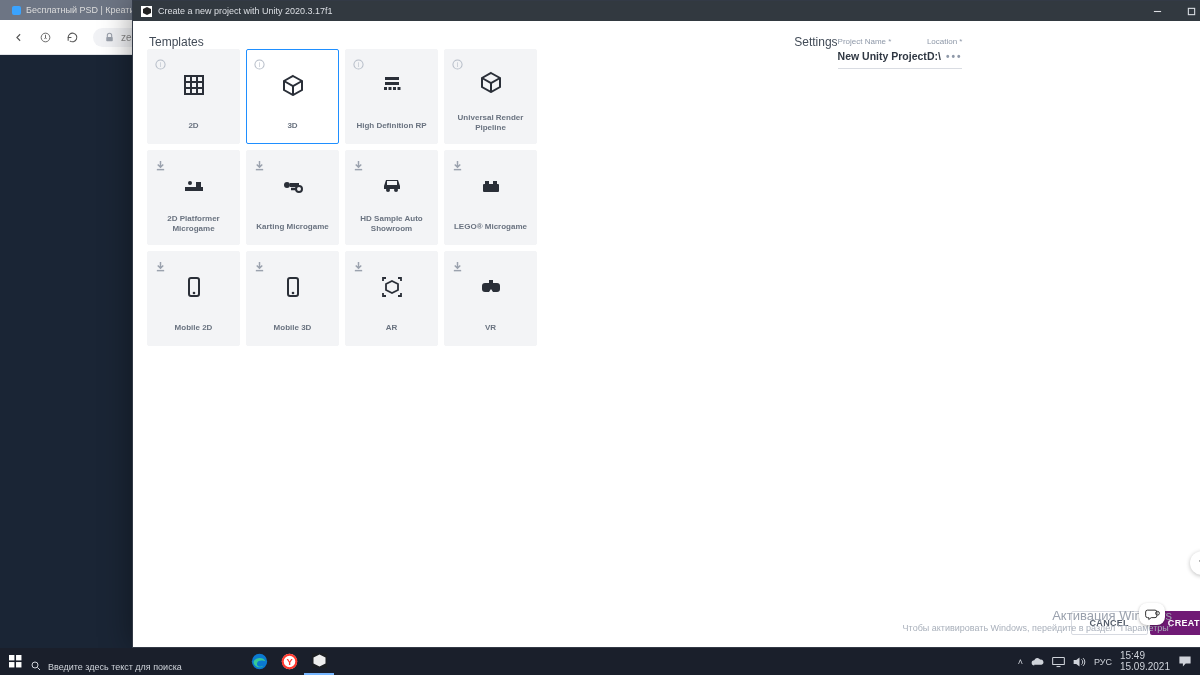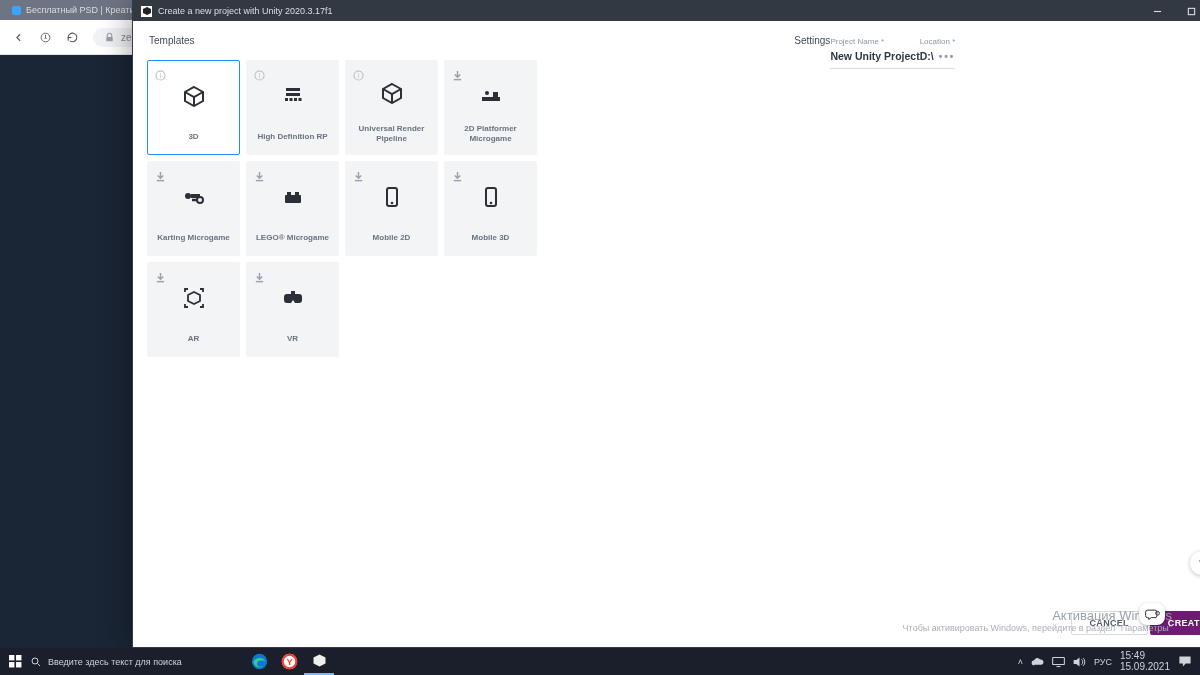--- a/index.html
+++ b/index.html
@@ -47,21 +47,21 @@
 }
 .titlebar .logo { width:11px; height:11px; background:#fff; margin-right:6px; display:flex; align-items:center; justify-content:center;}
 .titlebar .wctrls { margin-left:auto; display:flex; }
 .titlebar .wctrls div { width:34px; height:20px; display:flex; align-items:center; justify-content:center; }
 .titlebar .wctrls svg { width:9px; height:9px; stroke:#dcdfe4; stroke-width:1.2; fill:none;}
 
 .body { flex:1; display:flex; background:#fff; overflow:hidden; }
 .left-panel { flex:1 1 58%; padding:10px 14px 0 14px; overflow:auto; }
 .right-panel { flex:1 1 42%; padding:10px 24px 0 16px; display:flex; }
 
-.heading { font-size:10px; color:#424b57; font-weight:500; margin:4px 0 14px 2px; }
+.heading { font-size:12px; color:#424b57; font-weight:500; margin:4px 0 0 2px; }
 
 .cards-grid { display:grid; grid-template-columns: repeat(4, 93px); gap:6px; }
 .card {
   height: 95px; background:#f3f4f6; border:1px solid #f3f4f6;
   border-radius:2px; display:flex; flex-direction:column; align-items:center;
   position:relative; cursor:pointer;
 }
 .card.selected { background:#ffffff; border:1px solid #1f8fff; }
 .card .corner { position:absolute; top:6px; left:7px; }
 .card .icon-area { flex:1; display:flex; align-items:center; justify-content:center; }
@@ -92,21 +92,21 @@
 .btn-cancel { background:#fff; color:#545d6b; border:1px solid #d7dae1; }
 .btn-create { background:#701a75; color:#fff; }
 
 
 .chat-bubble { position:absolute; right:35px; bottom:50px; width:26px; height:22px; border-radius:8px; background:#fff; box-shadow:0 1px 3px rgba(0,0,0,.3); display:flex; align-items:center; justify-content:center;}
 .chat-bubble svg{width:15px;height:13px;}
 
 
 .taskbar { position:absolute; bottom:0; left:0; right:0; height:27px; background:#1a1f2b; display:flex; align-items:center; color:#cfd3da; font-size:9px; }
 .taskbar .start { width:30px; height:100%; display:flex; align-items:center; justify-content:center;}
-.taskbar .search { display:flex; align-items:center; gap:6px; width:200px; height:20px; }
+.taskbar .search { display:flex; align-items:flex-end; gap:6px; width:200px; height:20px; }
 .taskbar .apps { display:flex; align-items:center; gap:0; margin-left:14px; }
 .taskbar .apps > div { width:30px; height:27px; display:flex; align-items:center; justify-content:center; }
 .taskbar .tray { margin-left:auto; display:flex; align-items:center; gap:8px; padding-right:8px; }
 .taskbar .clock { text-align:left; line-height:1.05; font-size:10px; }
 </style>
 </head>
 <body>
 
 <div class="desktop">
 
@@ -213,20 +213,32 @@
               <line x1="9" y1="1" x2="1" y2="9"></line>
             </svg>
           </div>
       </div>
     </div>
 
     <div class="body">
       <div class="left-panel">
         <div class="heading">Templates</div>
         <div class="cards-grid" id="tpl-grid">
+            <div class="card">
+              <div class="corner"><svg class="corner-info" viewBox="0 0 12 12">
+                  <circle cx="6" cy="6" r="5"></circle>
+                  <text x="6" y="9" text-anchor="middle">i</text>
+                </svg></div>
+              <div class="icon-area">
+                <svg class="tpl-icon" viewBox="0 0 22 22">
+                  <use href="#ic-grid"></use>
+                </svg>
+              </div>
+              <div class="label">2D</div>
+            </div>
             <div class="card selected">
               <div class="corner"><svg class="corner-info" viewBox="0 0 12 12">
                   <circle cx="6" cy="6" r="5"></circle>
                   <text x="6" y="9" text-anchor="middle">i</text>
                 </svg></div>
               <div class="icon-area">
                 <svg class="tpl-icon" viewBox="0 0 22 22">
                   <use href="#ic-cube"></use>
                 </svg>
               </div>
@@ -272,20 +284,32 @@
               <div class="corner"><svg class="corner-dl" viewBox="0 0 12 12">
                   <path d="M6 1v6M3 5l3 3 3-3" fill="none" stroke="#9ba2ae" stroke-width="1.6"></path>
                   <line x1="2" y1="10.5" x2="10" y2="10.5" stroke="#9ba2ae" stroke-width="1.6"></line>
                 </svg></div>
               <div class="icon-area">
                 <svg class="tpl-icon" viewBox="0 0 22 22">
                   <use href="#ic-kart"></use>
                 </svg>
               </div>
               <div class="label">Karting Microgame</div>
+            </div>
+            <div class="card">
+              <div class="corner"><svg class="corner-dl" viewBox="0 0 12 12">
+                  <path d="M6 1v6M3 5l3 3 3-3" fill="none" stroke="#9ba2ae" stroke-width="1.6"></path>
+                  <line x1="2" y1="10.5" x2="10" y2="10.5" stroke="#9ba2ae" stroke-width="1.6"></line>
+                </svg></div>
+              <div class="icon-area">
+                <svg class="tpl-icon" viewBox="0 0 22 22">
+                  <use href="#ic-car"></use>
+                </svg>
+              </div>
+              <div class="label">HD Sample Auto Showroom</div>
             </div>
             <div class="card">
               <div class="corner"><svg class="corner-dl" viewBox="0 0 12 12">
                   <path d="M6 1v6M3 5l3 3 3-3" fill="none" stroke="#9ba2ae" stroke-width="1.6"></path>
                   <line x1="2" y1="10.5" x2="10" y2="10.5" stroke="#9ba2ae" stroke-width="1.6"></line>
                 </svg></div>
               <div class="icon-area">
                 <svg class="tpl-icon" viewBox="0 0 22 22">
                   <use href="#ic-lego"></use>
                 </svg>

